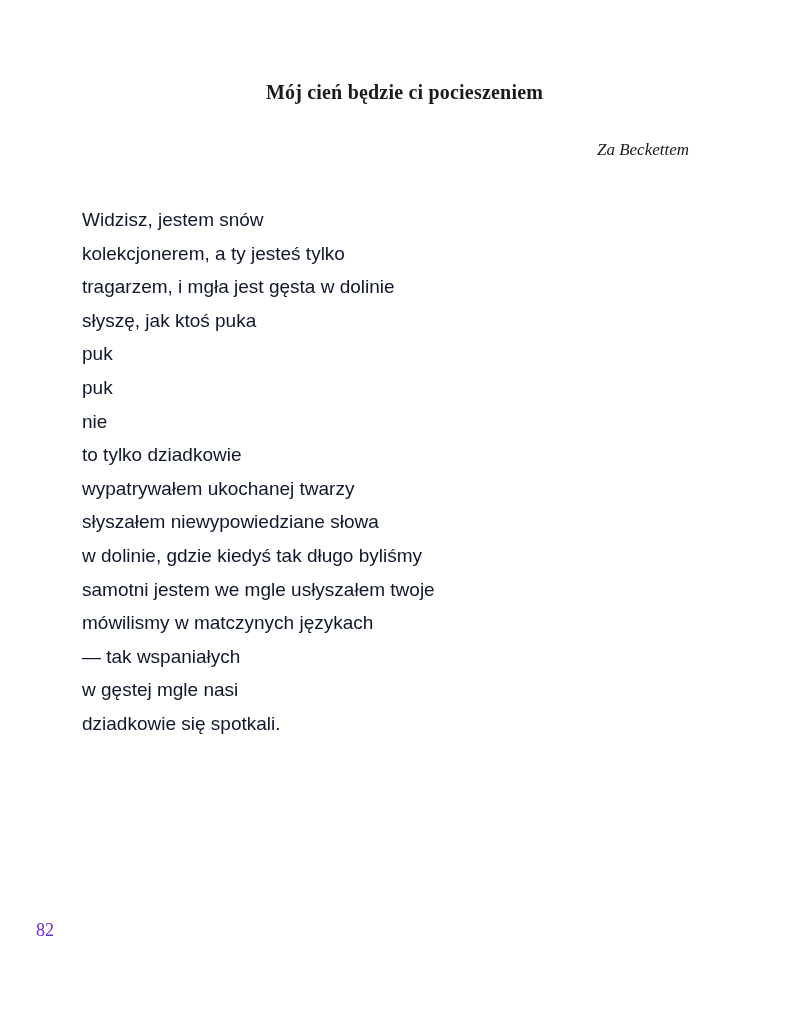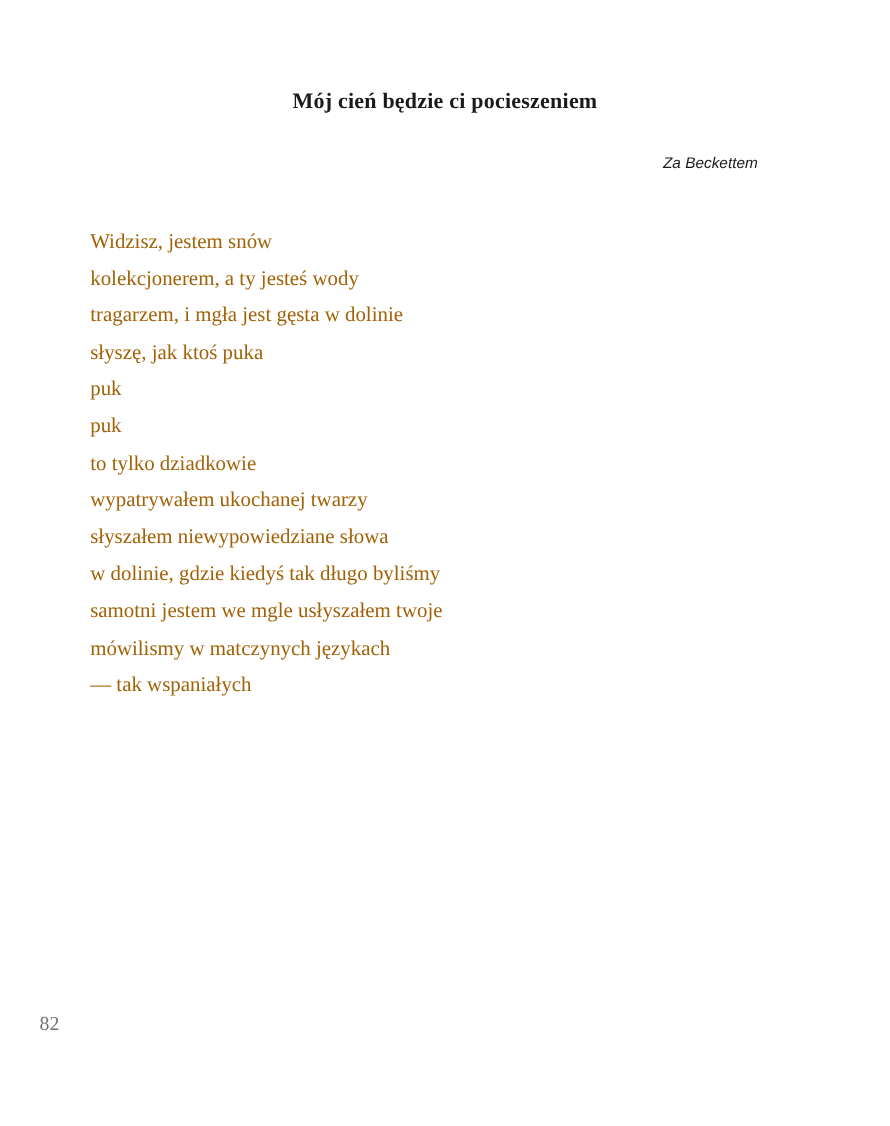--- a/index.html
+++ b/index.html
@@ -33,70 +33,73 @@
     font-size: 20px;
     font-weight: bold;
     letter-spacing: 0.2px;
     font-family: "Liberation Serif", serif;
   }
 
   .dedication {
     position: absolute;
     top: 140px;
     right: 120px;
-    font-size: 14px;
+    font-size: 17px;
     font-style: italic;
-    font-family: Liberation Sans, sans-serif;
+    font-family: Liberation Serif, serif;
     text-align: center;
   }
 
   .poem-body {
     position: absolute;
     top: 203px;
     left: 82px;
     width: 620px;
   }
 
   .poem-line {
     font-size: 19px;
     line-height: 33.6px;
     white-space: pre;
-    font-family: Liberation Serif, serif;
-    color: #a16207;
+    font-family: Liberation Sans, sans-serif;
+    color: #0f172a;
   }
 
   .page-number {
     position: absolute;
     left: 36px;
     bottom: 47px;
     font-size: 18px;
     font-family: "Liberation Serif", serif;
-    color: #737373;
+    color: #6d28d9;
   }
 </style>
 </head>
 <body>
 
 <div class="page">
 
   <h1 class="poem-title">Mój cień będzie ci pocieszeniem</h1>
 
   <div class="dedication">Za Beckettem</div>
 
   <div class="poem-body">
     <div class="poem-line">Widzisz, jestem snów</div>
-    <div class="poem-line">kolekcjonerem, a ty jesteś wody</div>
+    <div class="poem-line">kolekcjonerem, a ty jesteś tylko</div>
     <div class="poem-line">tragarzem, i mgła jest gęsta w dolinie</div>
     <div class="poem-line">słyszę, jak ktoś puka</div>
     <div class="poem-line">puk</div>
     <div class="poem-line">puk</div>
+    <div class="poem-line">nie</div>
     <div class="poem-line">to tylko dziadkowie</div>
     <div class="poem-line">wypatrywałem ukochanej twarzy</div>
     <div class="poem-line">słyszałem niewypowiedziane słowa</div>
     <div class="poem-line">w dolinie, gdzie kiedyś tak długo byliśmy</div>
     <div class="poem-line">samotni jestem we mgle usłyszałem twoje</div>
     <div class="poem-line">mówilismy w matczynych językach</div>
     <div class="poem-line">— tak wspaniałych</div>
+    <div class="poem-line">w gęstej mgle nasi</div>
+    <div class="poem-line">dziadkowie się spotkali.</div>
   </div>
 
   <div class="page-number">82</div>
 
 </div>
 
 </body></html>

